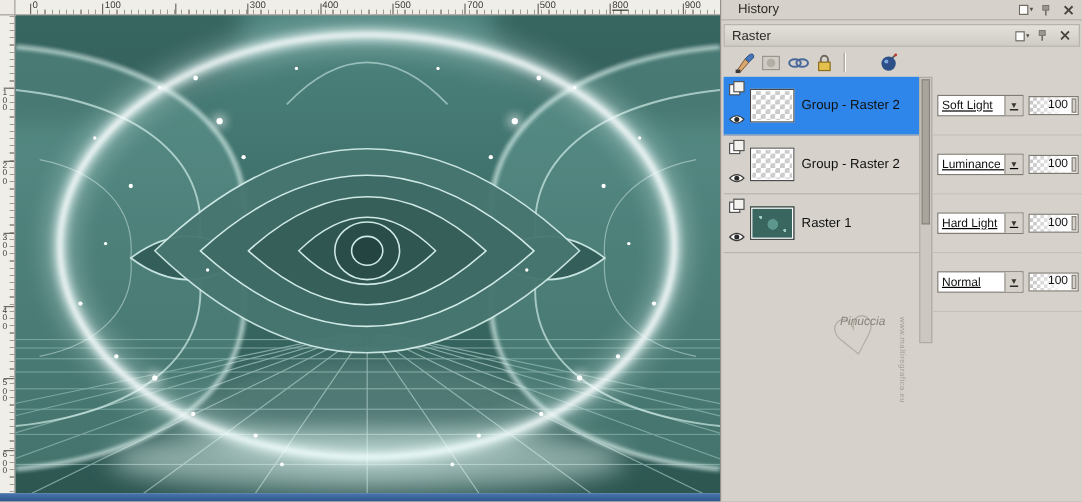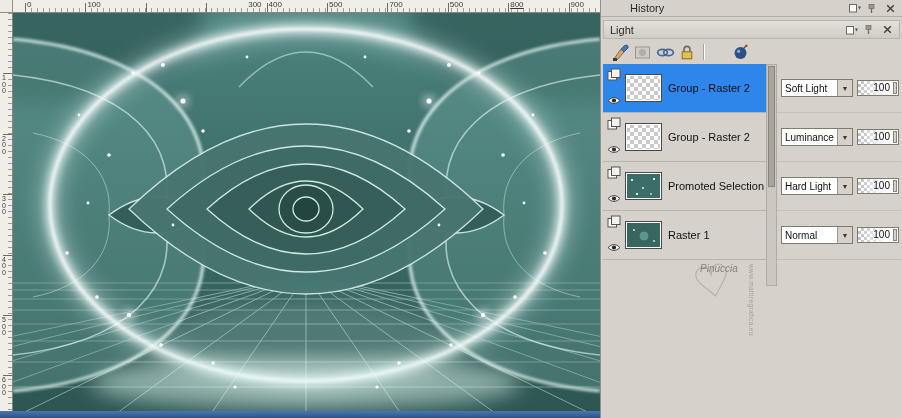--- a/index.html
+++ b/index.html
@@ -27,21 +27,21 @@
   
   .canvas { position:absolute; left:13px; top:13px; width:587px; height:398px; background:#3f706b; }
   .hbar { position:absolute; left:0; top:411px; width:600px; height:7px;
           background:linear-gradient(#4a77b0,#2c5488); }
 
   
   .right-panel { position:absolute; left:600px; top:0; width:302px; height:418px;
                  background:#d6d2cb; border-left:1px solid #95918a; }
   .history-bar { position:absolute; left:0; top:0; width:100%; height:17px;
                  border-bottom:1px solid #b4b0a8; display:flex; align-items:center; }
-  .history-bar .panel-title { margin-left:29px; }
+  .history-bar .panel-title { margin-left:14px; }
   .layers-bar { position:absolute; left:2px; top:20px; right:2px; height:19px;
                 background:linear-gradient(#e4e1db,#cfccc5); border:1px solid #b8b4ac;
                 display:flex; align-items:center; }
   .layers-bar .panel-title { margin-left:6px; }
   .panel-title { font-size:11px; color:#2c2a26; }
   .bar-icons { margin-left:auto; display:flex; gap:5px; margin-right:5px; align-items:center; }
   .hdr-ic { display:flex; align-items:center; justify-content:center; width:13px; height:12px; }
 
   .layers-toolbar { position:absolute; left:2px; top:41px; right:2px; height:22px;
                     display:flex; align-items:center; padding-left:7px; }
@@ -73,21 +73,21 @@
 
   .vscroll { position:absolute; left:163px; top:0; width:11px; height:100%;
              background:#ccc8c1; border:1px solid #b0aca4; }
   .vthumb { position:absolute; left:1px; top:1px; width:7px; height:55%;
             background:#a9a59d; border:1px solid #8a867e; }
 
   .props-col { position:absolute; left:174px; top:0; right:0; }
   .prop-cell { height:49px; border-bottom:1px solid #c6c2ba; display:flex; align-items:center;
                gap:4px; padding-left:4px; }
   .blend-select { width:72px; height:18px; background:#fff; border:1px solid #7f7b73;
-                  display:flex; align-items:center; }
+                  display:flex; align-items:center;text-decoration:underline; }
   .blend-text { font-size:10px; color:#101010; margin-left:3px; flex:1;
                 white-space:nowrap; overflow:hidden; }
   .dd-btn { width:15px; height:100%; background:#d6d2cb; border-left:1px solid #9a968e;
             font-size:7px; color:#39362f; display:flex; align-items:center; justify-content:center; flex:none; }
   .opacity-ctl { width:42px; height:16px; border:1px solid #7f7b73; position:relative; background-color:#fff;
       background-image:linear-gradient(90deg,rgba(255,255,255,0) 0%,#ffffff 70%),
                        linear-gradient(45deg,#bdbdbd 25%,transparent 25%,transparent 75%,#bdbdbd 75%),
                        linear-gradient(45deg,#bdbdbd 25%,#ffffff 25%,#ffffff 75%,#bdbdbd 75%);
       background-size:100% 100%,6px 6px,6px 6px; background-position:0 0,0 0,3px 3px; }
   .op-val { position:absolute; right:8px; top:1px; font-size:10px; color:#101010; }
@@ -111,21 +111,21 @@
 
   <div class="ruler-top" id="rulerTop">
     <div class="minor"></div>
   <div class="tick-t" style="left: 12px;"></div>
       <div class="lab-t" style="left: 14px;">0</div>
       <div class="tick-t" style="left: 72.4px;"></div>
       <div class="lab-t" style="left: 74.4px;">100</div>
       <div class="tick-t" style="left: 132.8px;"></div>
       <div class="lab-t" style="left: 134.8px; margin-top: 24px;">200</div>
       <div class="tick-t" style="left: 193.2px;"></div>
-      <div class="lab-t" style="left: 195.2px; padding-left: 40px;">300</div>
+      <div class="lab-t" style="left: 195.2px;">300</div>
       <div class="tick-t" style="left: 253.6px;"></div>
       <div class="lab-t" style="left: 255.6px;">400</div>
       <div class="tick-t" style="left: 314px;"></div>
       <div class="lab-t" style="left: 316px;">500</div>
       <div class="tick-t" style="left: 374.4px;"></div>
       <div class="lab-t" style="left: 376.4px;">700</div>
       <div class="tick-t" style="left: 434.8px;"></div>
       <div class="lab-t" style="left: 436.8px;">500</div>
       <div class="tick-t" style="left: 495.2px;"></div>
       <div class="lab-t" style="left: 497.2px; text-decoration: underline;">800</div>
@@ -315,21 +315,21 @@
           </span>
           <span class="hdr-ic">
             <svg width="9" height="9" viewBox="0 0 9 9">
               <path d="M1.2,1.2 L7.8,7.8 M7.8,1.2 L1.2,7.8" stroke="#46423c" stroke-width="1.5"></path>
             </svg>
           </span>
         </span>
     </div>
 
     <div class="layers-bar">
-      <span class="panel-title">Light</span>
+      <span class="panel-title">Raster</span>
       <span class="bar-icons js-baricons">
           <span class="hdr-ic">
             <svg width="12" height="10" viewBox="0 0 12 10">
               <rect x="0.5" y="1.5" width="7" height="7.5" fill="#fdfdfd" stroke="#6e6a62"></rect>
               <path d="M9,3.5 h3 l-1.5,3 z" fill="#54504a"></path>
             </svg>
           </span>
           <span class="hdr-ic">
             <svg width="11" height="11" viewBox="0 0 11 11">
               <rect x="2" y="1.5" width="5" height="4" fill="#9b978f" stroke="#6e6a62" stroke-width="0.7"></rect>
@@ -416,34 +416,20 @@
             <div class="icon-col">
               <span><svg width="14" height="13" viewBox="0 0 14 13">
                   <rect x="1" y="3.5" width="8.5" height="8.5" fill="#fff" stroke="#555"></rect>
                   <rect x="4.5" y="1" width="8.5" height="8.5" fill="#f4f2ee" stroke="#555"></rect>
                 </svg></span>
               <span><svg width="14" height="9" viewBox="0 0 14 9">
                   <path d="M1,4.5 Q7,-1.5 13,4.5 Q7,10.5 1,4.5 Z" fill="#fefefe" stroke="#3a3a3a" stroke-width="0.9"></path>
                   <circle cx="7" cy="4.5" r="2.1" fill="#2a2a2a"></circle>
                 </svg></span>
             </div>
-            <div class="thumb t-pattern"></div>
-            <div class="layer-name">Promoted Selection</div>
-          </div>
-          <div class="layer-row">
-            <div class="icon-col">
-              <span><svg width="14" height="13" viewBox="0 0 14 13">
-                  <rect x="1" y="3.5" width="8.5" height="8.5" fill="#fff" stroke="#555"></rect>
-                  <rect x="4.5" y="1" width="8.5" height="8.5" fill="#f4f2ee" stroke="#555"></rect>
-                </svg></span>
-              <span><svg width="14" height="9" viewBox="0 0 14 9">
-                  <path d="M1,4.5 Q7,-1.5 13,4.5 Q7,10.5 1,4.5 Z" fill="#fefefe" stroke="#3a3a3a" stroke-width="0.9"></path>
-                  <circle cx="7" cy="4.5" r="2.1" fill="#2a2a2a"></circle>
-                </svg></span>
-            </div>
             <div class="thumb t-pattern2"></div>
             <div class="layer-name">Raster 1</div>
           </div>
         </div>
       <div class="vscroll">
         <div class="vthumb"></div>
       </div>
       <div class="props-col" id="propsCol">
           <div class="prop-cell">
             <div class="blend-select">

